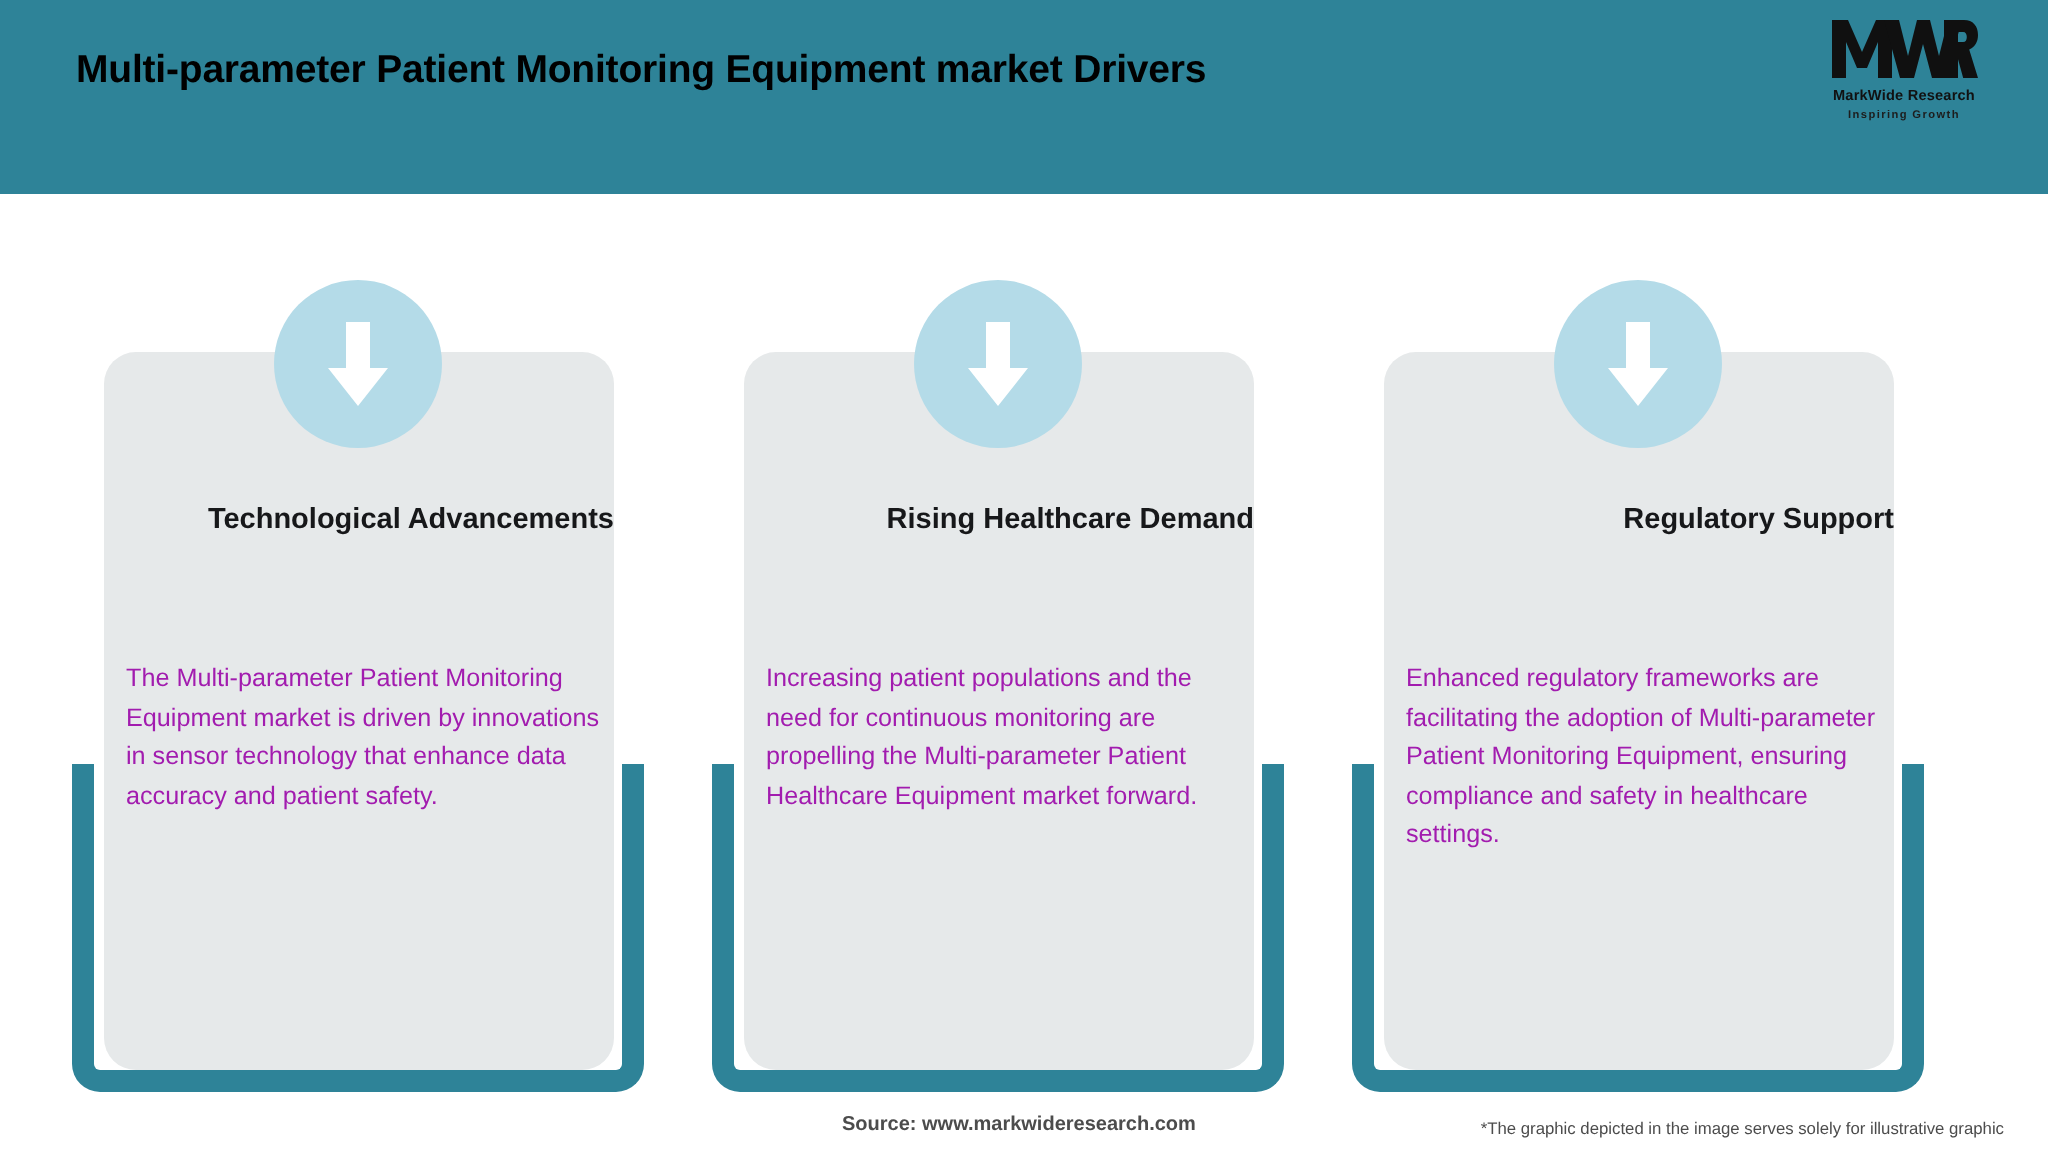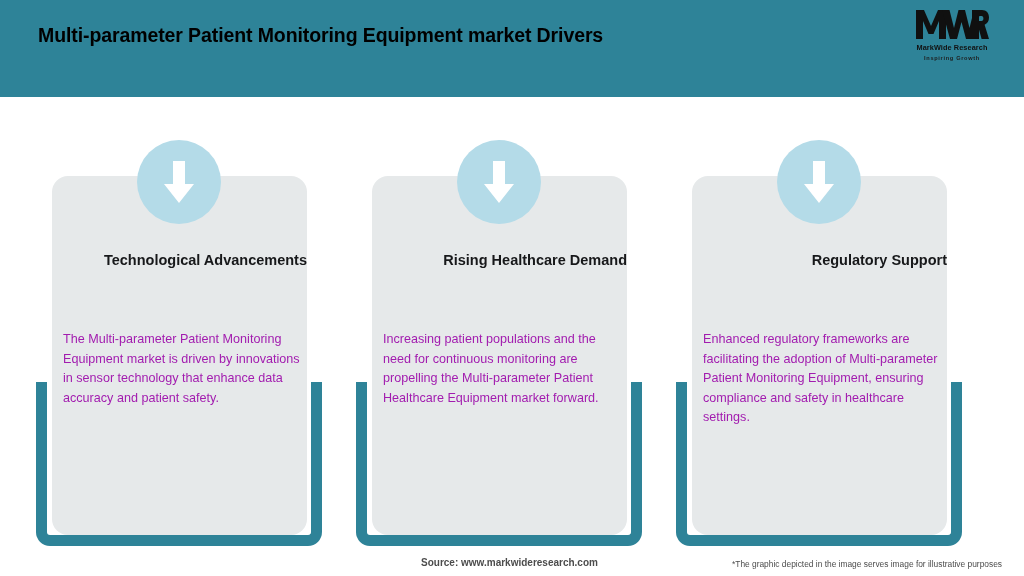--- a/index.html
+++ b/index.html
@@ -220,13 +220,13 @@
   <div class="card-icon">
     <svg width="34" height="46" viewBox="0 0 34 46" aria-hidden="true">
       <path d="M11 2 L23 2 L23 25 L32 25 L17 44 L2 25 L11 25 Z" fill="#ffffff"></path>
     </svg>
   </div>
   <div class="card-heading">Regulatory Support</div>
   <div class="card-body">Enhanced regulatory frameworks are facilitating the adoption of Multi-parameter Patient Monitoring Equipment, ensuring compliance and safety in healthcare settings.</div>
 </div>
 
 <div id="footer-source">Source: www.markwideresearch.com</div>
-<div id="footer-disclaimer">*The graphic depicted in the image serves image for illustrative purposes</div>
+<div id="footer-disclaimer">*The graphic depicted in the image serves solely for illustrative graphic</div>
 
 </body></html>

